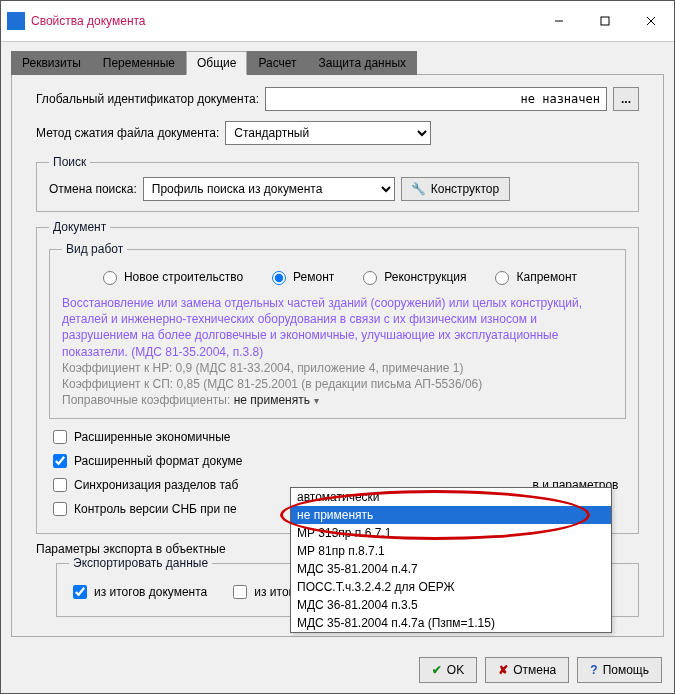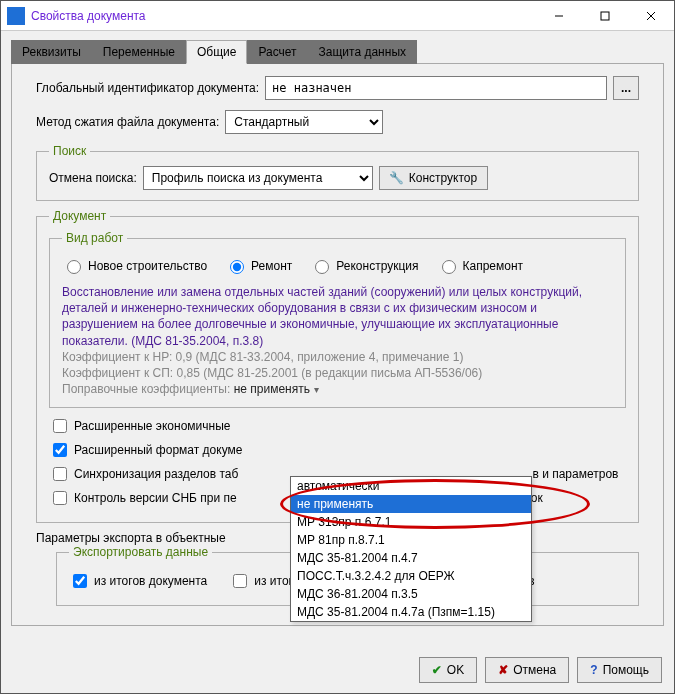--- a/index.html
+++ b/index.html
@@ -1,41 +1,41 @@
 <!DOCTYPE html>
 <html><head>
 <meta charset="utf-8">
 <style>
   * { box-sizing: border-box; font-family: "Segoe UI", Tahoma, sans-serif; font-size: 12px; }
   body { margin:0; background:#fff; width:675px; height:694px; }
   .window { width:675px; height:694px; background:#f0f0f0; border:1px solid #555; display:flex; flex-direction:column; }
-  .titlebar { background:#fff; height:30px; display:flex; align-items:center; color:#6d28d9; border-bottom:1px solid #ccc; }
+  .titlebar { background:#fff; height:41px; display:flex; align-items:center; color:#be185d; border-bottom:1px solid #ccc; }
   .titlebar .icon { width:18px; height:18px; background:#1e6fd6; margin:0 6px; display:inline-block; }
   .titlebar .title { flex:1; font-size:12px; }
   .titlebar .winbtn { width:46px; height:30px; display:flex; align-items:center; justify-content:center; color:#000; }
   .titlebar .winbtn svg { width:10px; height:10px; }
   .content { flex:1; padding:8px 10px 0 10px; }
   .tabs { display:flex; border-bottom:1px solid #a9a9a9; }
   .tab { padding:4px 10px; border:1px solid transparent; border-bottom:none; cursor:default; position:relative; top:1px; background:#737373; }
   .tab.active { background:#f0f0f0; border:1px solid #a9a9a9; border-bottom:1px solid #f0f0f0; }
   .tabpage { border:1px solid #a9a9a9; border-top:none; padding:12px 24px; height:562px; position:relative; }
   .row { display:flex; align-items:center; margin-bottom:10px; gap:6px; }
-  input[type=text].mono { font-family: Consolas, monospace; background:#fff; border:1px solid #7a7a7a; padding:3px 6px; height:24px; }
+  input[type=text].mono { font-family: Consolas, monospace; background:#fff; border:1px solid #7a7a7a; padding:3px 6px; height:24px;text-align:right; }
   select { background:#fff; border:1px solid #7a7a7a; height:24px; padding:1px 4px; }
   .btn { background:#e9e9e9; border:1px solid #8a8a8a; padding:3px 10px; height:24px; display:inline-flex; align-items:center; gap:4px; }
   fieldset { border:1px solid #b0b0b0; margin:0 0 8px 0; padding:8px 12px 10px 12px; position:relative; }
-  legend { padding:0 4px; color:#4d7c0f; }
-  .radiogroup { display:flex; gap:18px; margin-bottom:6px; }
-  .desc { color:#4c1d95; line-height:1.35; }
+  legend { padding:0 4px; color:#0f172a; }
+  .radiogroup { display:flex; gap:24px; margin-bottom:6px;justify-content:center; }
+  .desc { color:#8b5cf6; line-height:1.35; }
   .gray { color:#888; line-height:1.35; }
   .chk { display:flex; align-items:center; gap:4px; margin:4px 0; }
   .chk input { width:14px; height:14px; }
   .buttons { padding:10px 12px; display:flex; justify-content:flex-end; gap:8px; background:#f0f0f0; }
   .bigbtn { background:#e9e9e9; border:1px solid #8a8a8a; padding:4px 12px; height:26px; display:inline-flex; align-items:center; gap:5px; }
-  .dropdown { position:absolute; left:278px; top:412px; width:242px; background:#fff; border:1px solid #646464; z-index:50; box-shadow:2px 2px 4px rgba(0,0,0,.15); }
+  .dropdown { position:absolute; left:278px; top:412px; width:322px; background:#fff; border:1px solid #646464; z-index:50; box-shadow:2px 2px 4px rgba(0,0,0,.15); }
   .dropdown .opt { padding:2px 6px; white-space:nowrap; overflow:hidden; text-overflow:ellipsis; }
   .dropdown .opt.sel { background:#1e6fd6; color:#fff; }
   .annot { position:absolute; left:268px; top:415px; width:310px; height:50px; border:3px solid #cc0000; border-radius:50%; z-index:60; pointer-events:none; }
   .ellipsis-btn { width:26px; height:24px; border:1px solid #8a8a8a; background:#e9e9e9; display:flex; align-items:center; justify-content:center; font-weight:bold; }
   .green { color:#1a8a1a; font-weight:bold; }
   .red { color:#b00000; font-weight:bold; }
   .blue { color:#2050c0; font-weight:bold; }
   .small-chevron::after{ content:"\25BE"; padding-left:4px; color:#666; font-size:10px; }
 </style>
 </head>
@@ -76,30 +76,30 @@
     <div class="tabpage">
 
       <div class="row">
         <span>Глобальный идентификатор документа:</span>
         <input type="text" class="mono" style="flex: 1 1 0%;" readonly="" value="не назначен">
         <div class="ellipsis-btn">...</div>
       </div>
 
       <div class="row">
         <span>Метод сжатия файла документа:</span>
-        <select style="width:158px">
+        <select style="width:206px">
           <option>Стандартный</option>
         </select>
       </div>
 
       <fieldset>
         <legend>Поиск</legend>
         <div class="row" style="margin-bottom:0">
           <span>Отмена поиска:</span>
-          <select style="width:230px">
+          <select style="width:252px">
             <option>Профиль поиска из документа</option>
           </select>
           <div class="btn">
             <span>🔧</span>
             <span>Конструктор</span>
           </div>
         </div>
       </fieldset>
 
       <fieldset>

